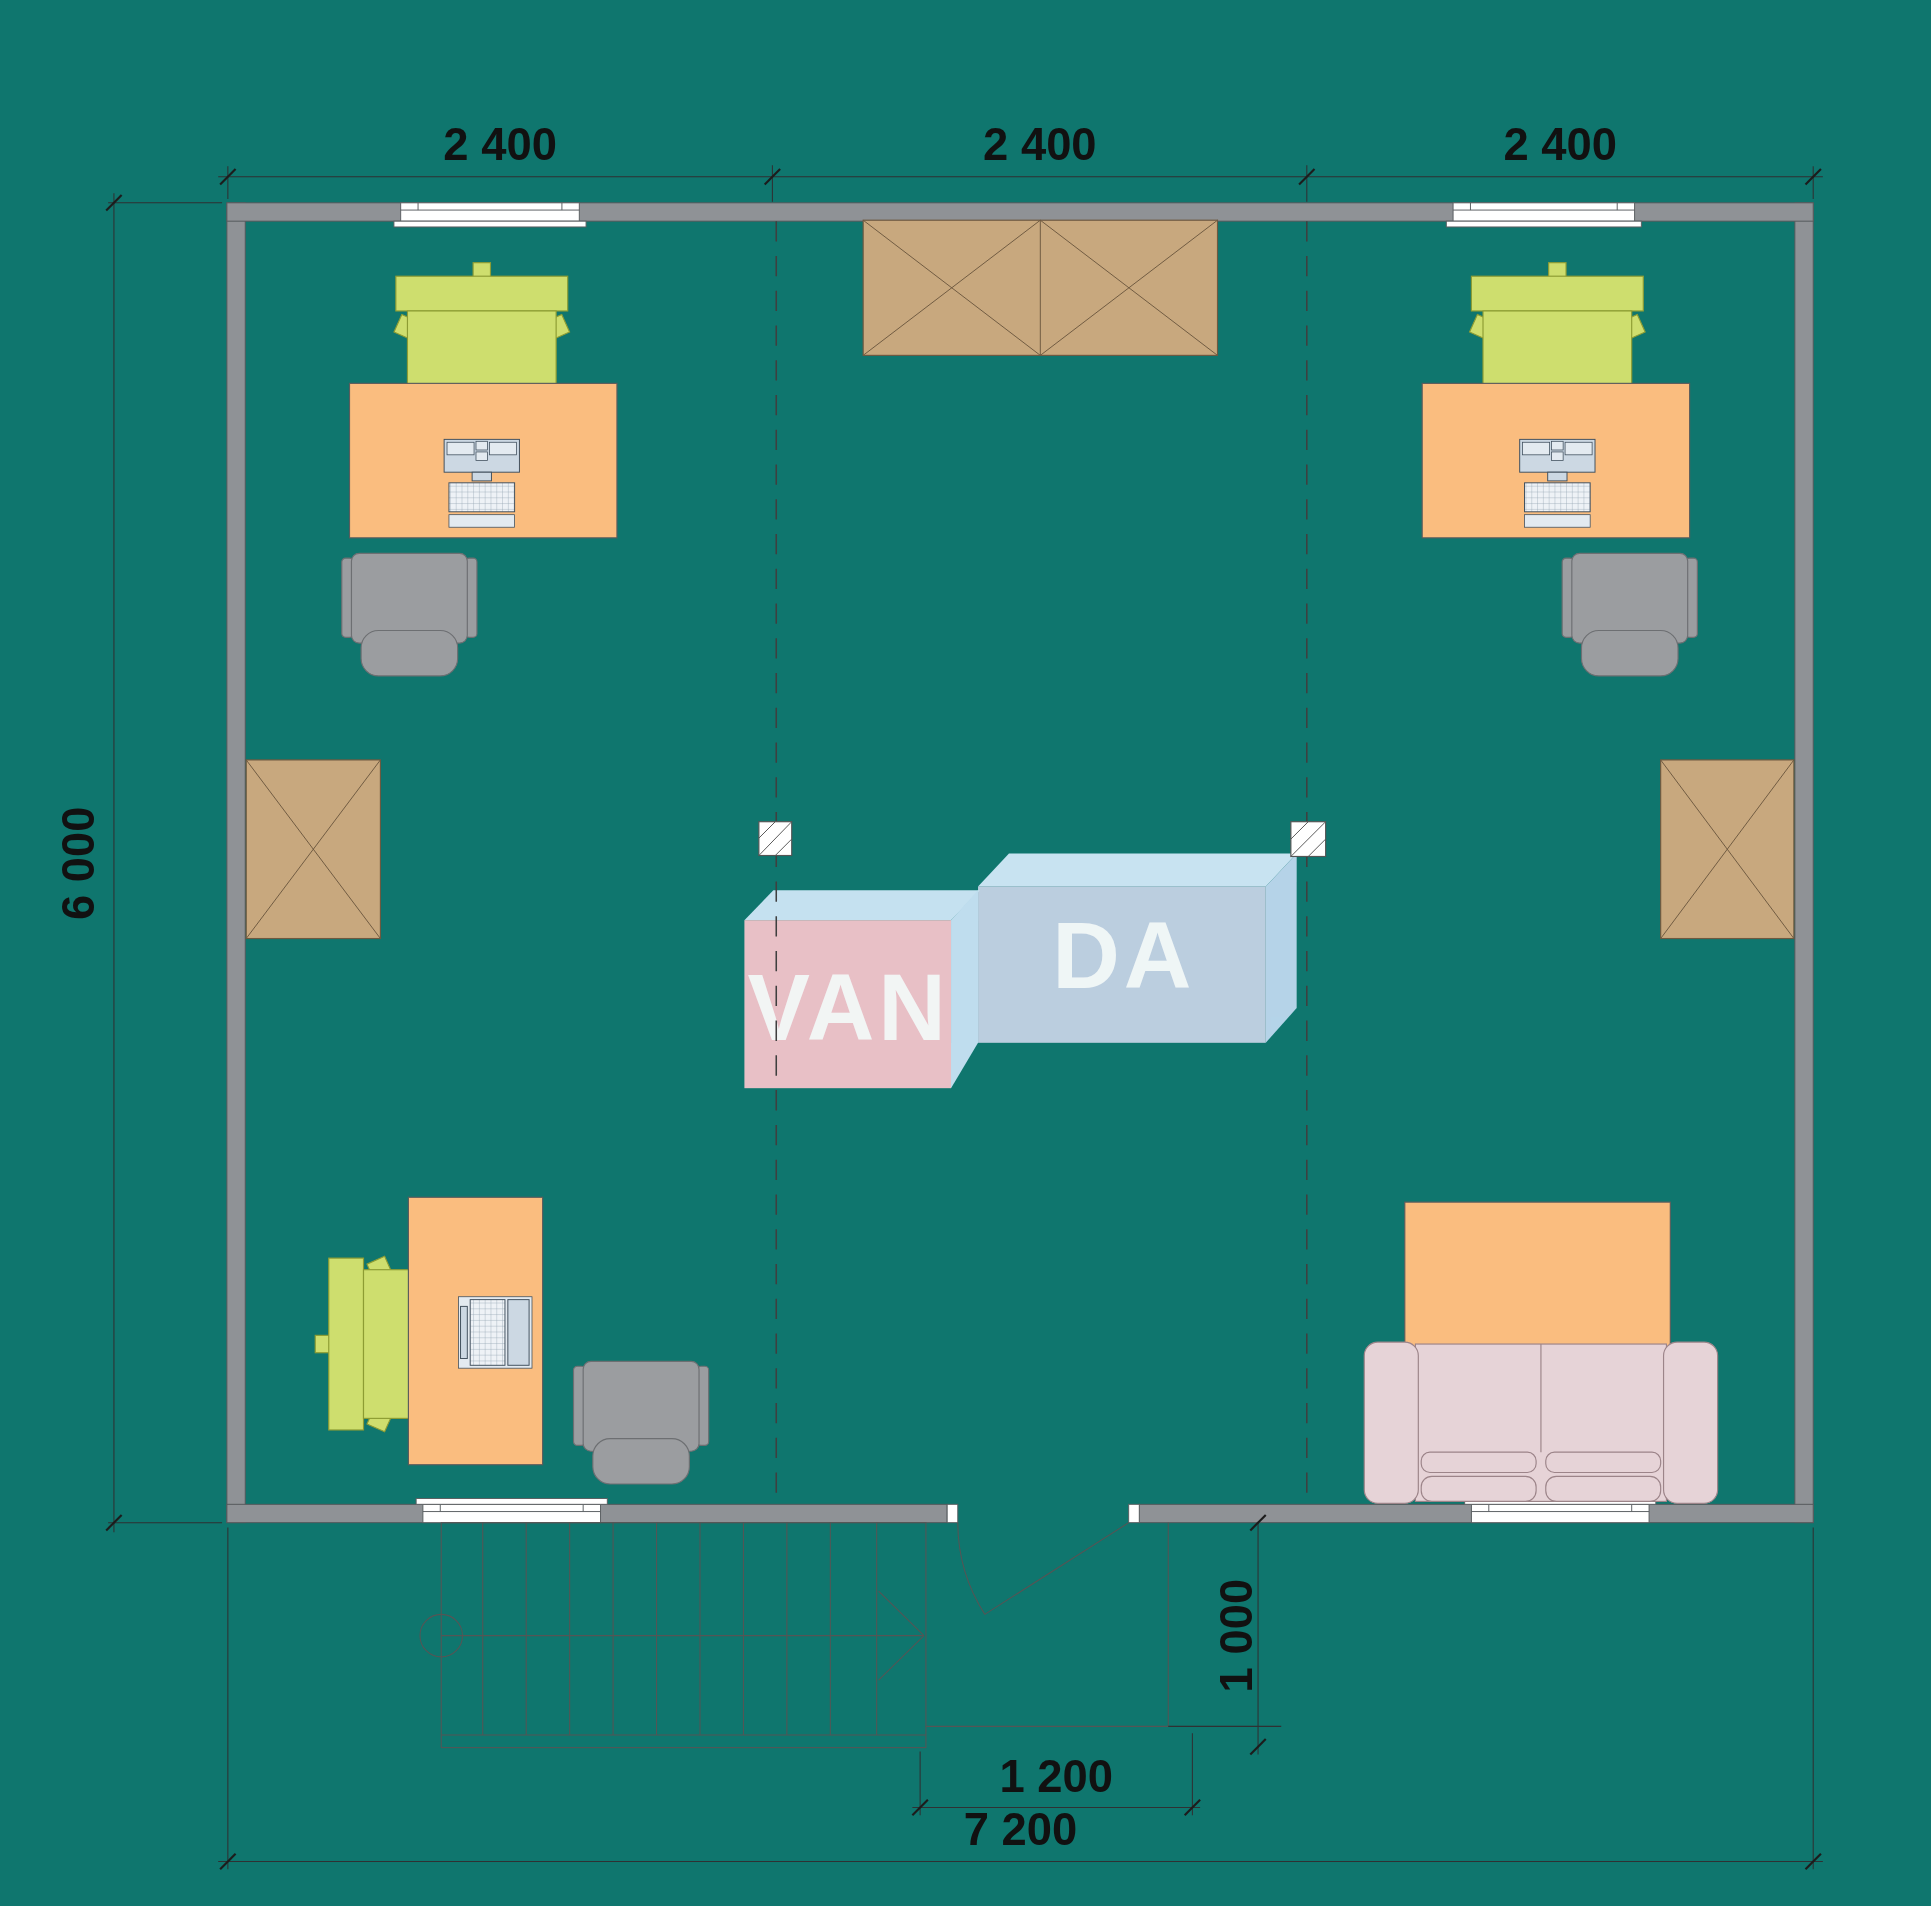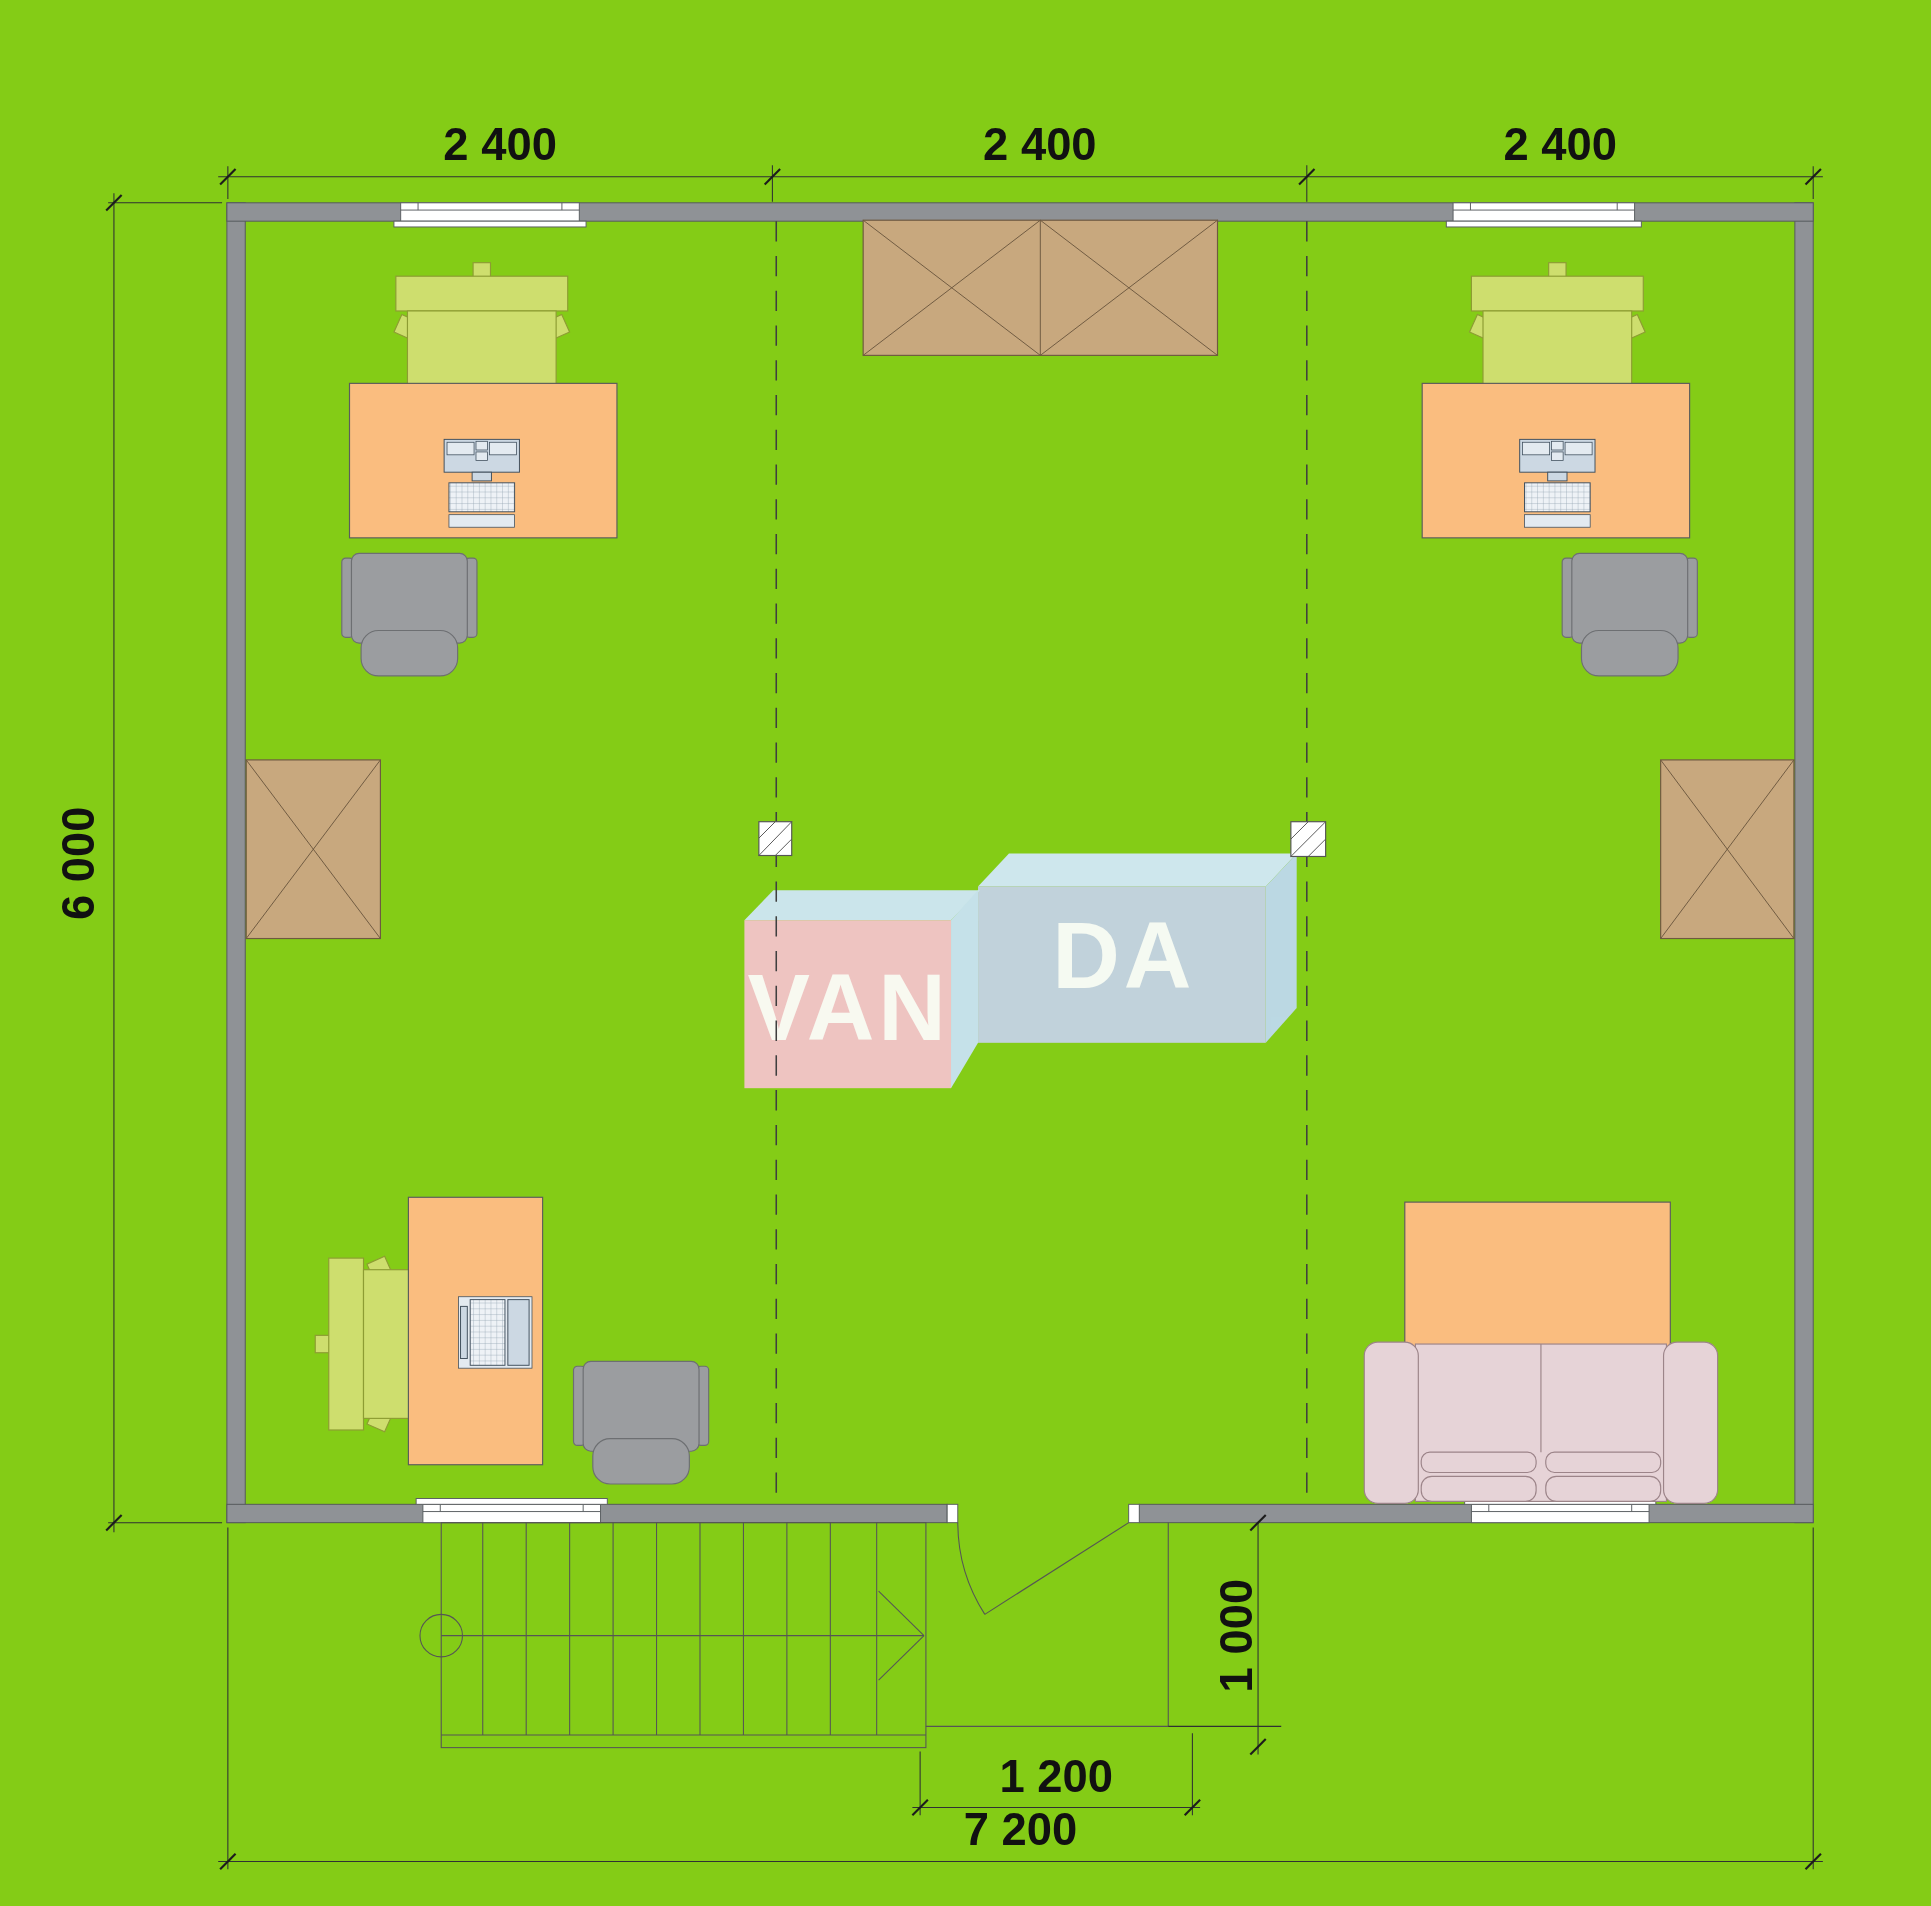--- a/index.html
+++ b/index.html
@@ -1,16 +1,16 @@
 <!DOCTYPE html>
 <html><head>
 <meta charset="utf-8">
 <style>
   html,body{margin:0;padding:0;background:#ffffff;}
-  .stage{position:relative;width:1931px;height:1907px;background:#84cc16;overflow:hidden;
+  .stage{position:relative;width:1931px;height:1907px;background:#0f766e;overflow:hidden;
          font-family:"Liberation Sans",sans-serif;}
   svg{position:absolute;left:0;top:0;}
   .wall{fill:#8f9296;stroke:#54585b;stroke-width:1;}
   .win{fill:#ffffff;stroke:#5a5e61;stroke-width:1;}
   .winline{stroke:#5a5e61;stroke-width:1;fill:none;}
   .thin{stroke:#2f3133;stroke-width:1.1;fill:none;}
   .tick{stroke:#1c1c1c;stroke-width:2.2;}
   .dash{stroke:#3f3f3f;stroke-width:1.6;fill:none;stroke-dasharray:21 15;}
   .stair{stroke:#555555;stroke-width:1.1;fill:none;}
   .colsq{fill:#ffffff;stroke:#555555;stroke-width:1.2;}

